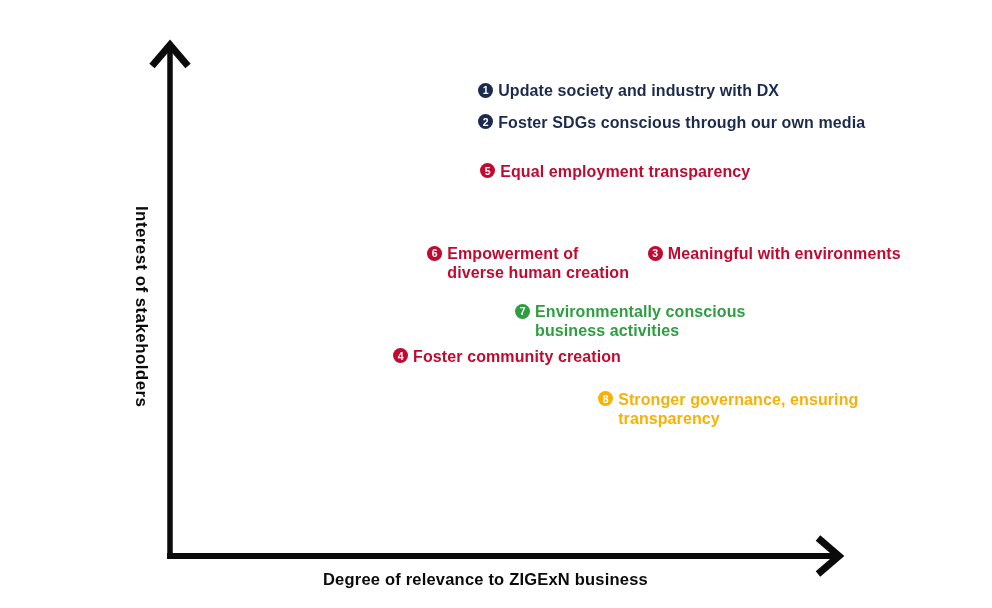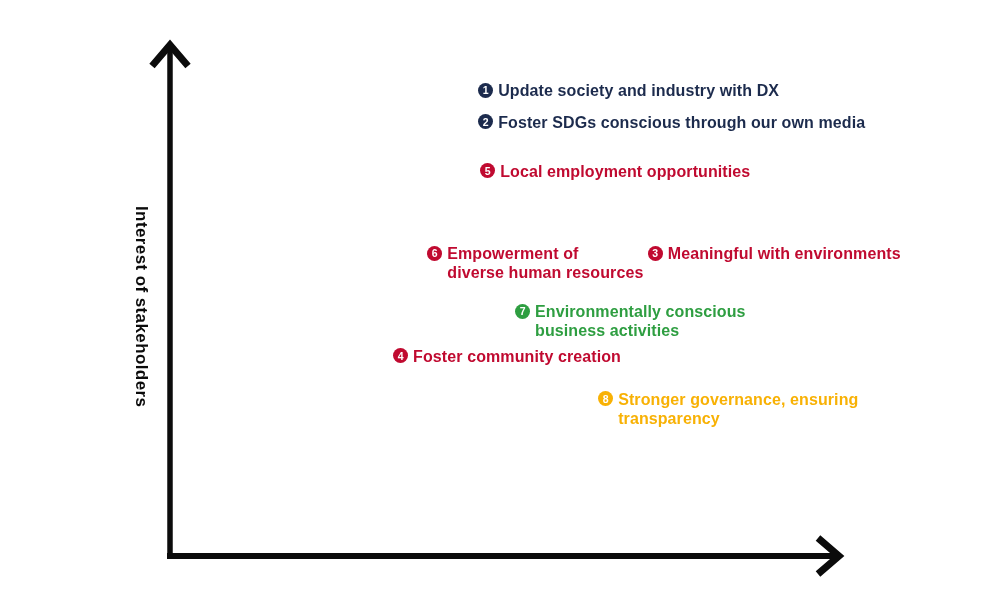--- a/index.html
+++ b/index.html
@@ -44,20 +44,21 @@
   <svg class="axes-svg" width="992" height="608" viewBox="0 0 992 608" style="color: rgb(11, 11, 11);">
     <g stroke="currentColor" fill="none" stroke-linejoin="miter" stroke-linecap="butt">
       <line x1="170" y1="556" x2="170" y2="47" stroke-width="5.5"></line>
       <polyline points="152,66 170,45 188,66" stroke-width="7"></polyline>
       <line x1="167" y1="556" x2="834" y2="556" stroke-width="6"></line>
       <polyline points="818,538 839,556 818,574" stroke-width="7"></polyline>
     </g>
   </svg>
 
   <div class="axis-label-y">Interest of stakeholders</div>
+  <div class="axis-label-x">Degree of relevance to ZIGExN business</div>
 
   <div class="pt" style="left: 478.2px; top: 81.064px; color: rgb(28, 43, 77);">
     <span class="badge">
         <i>1</i>
       </span>
     <span class="lbl">Update society and industry with DX</span>
   </div>
 
   <div class="pt" style="left: 478.2px; top: 112.932px; color: rgb(28, 43, 77);">
     <span class="badge">
@@ -77,29 +78,29 @@
     <span class="badge">
         <i>4</i>
       </span>
     <span class="lbl">Foster community creation</span>
   </div>
 
   <div class="pt" style="left: 480.21px; top: 161.762px; color: rgb(192, 10, 48);">
     <span class="badge">
         <i>5</i>
       </span>
-    <span class="lbl">Local employment opportunities</span>
+    <span class="lbl">Equal employment transparency</span>
   </div>
 
   <div class="pt" style="left: 427.28px; top: 244.002px; color: rgb(192, 10, 48);">
     <span class="badge">
         <i>6</i>
       </span>
     <span class="lbl">Empowerment of
-diverse human resources</span>
+diverse human creation</span>
   </div>
 
   <div class="pt" style="left: 515.05px; top: 302.084px; color: rgb(46, 158, 65);">
     <span class="badge">
         <i>7</i>
       </span>
     <span class="lbl">Environmentally conscious
 business activities</span>
   </div>
 

